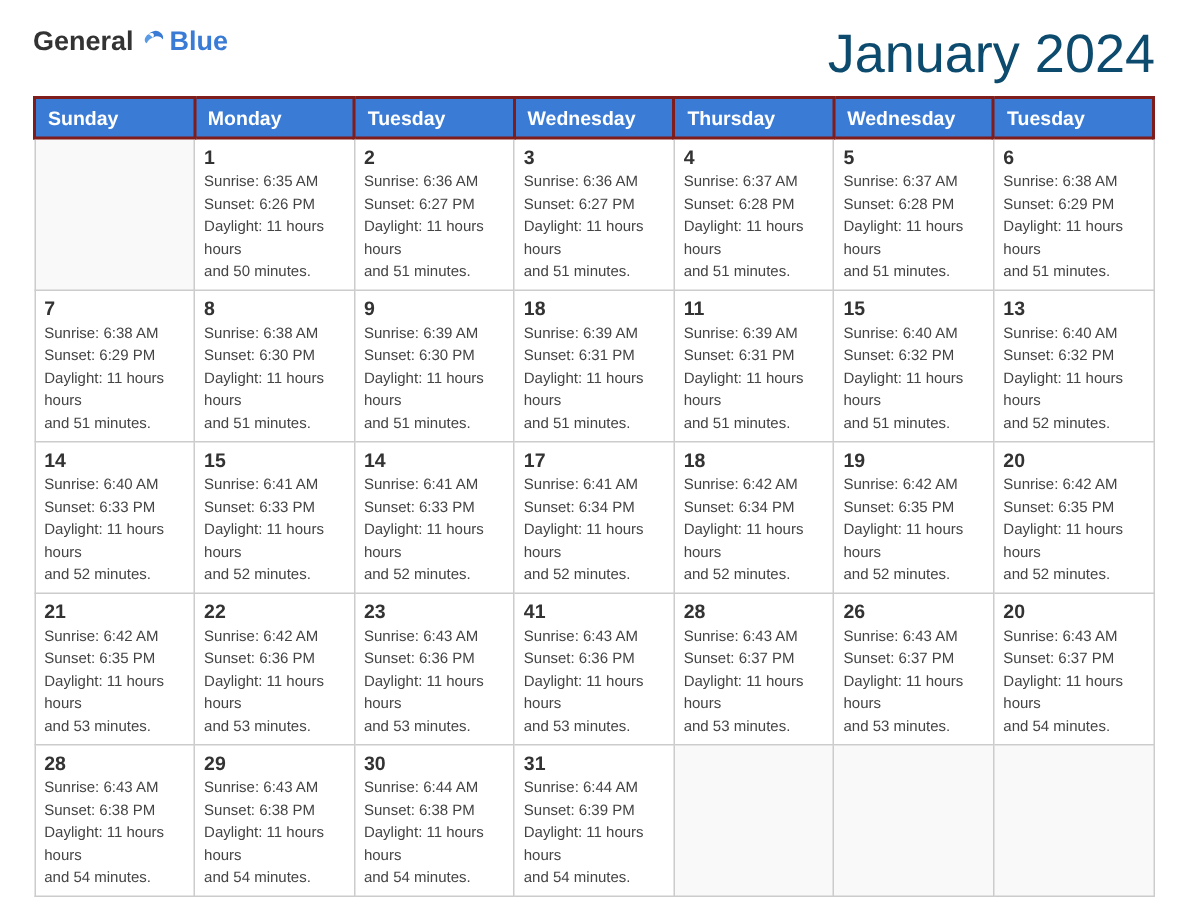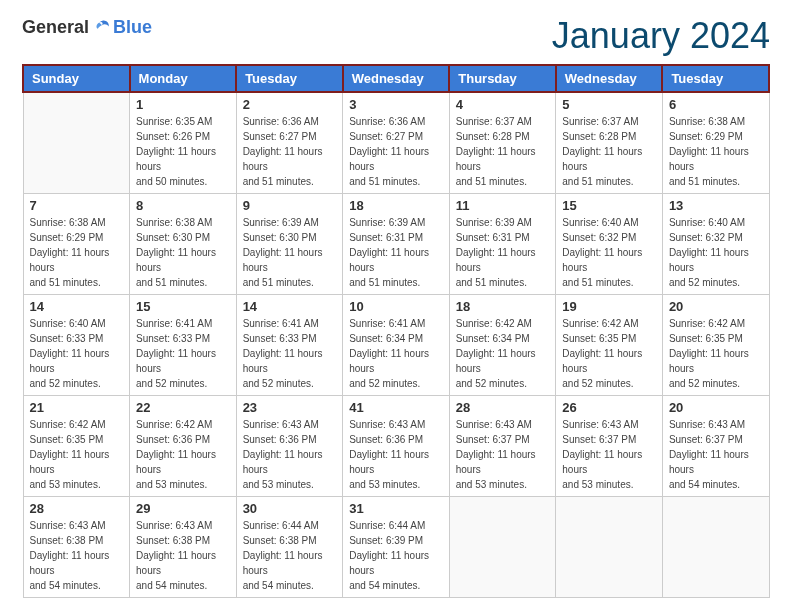--- a/index.html
+++ b/index.html
@@ -198,21 +198,21 @@
           </td>
           <td>
             <div class="day-number">15</div>
             <div class="day-info"><span>Sunrise: 6:41 AM</span><br><span>Sunset: 6:33 PM</span><br><span>Daylight: 11 hours hours</span><br><span>and 52 minutes.</span></div>
           </td>
           <td>
             <div class="day-number">14</div>
             <div class="day-info"><span>Sunrise: 6:41 AM</span><br><span>Sunset: 6:33 PM</span><br><span>Daylight: 11 hours hours</span><br><span>and 52 minutes.</span></div>
           </td>
           <td>
-            <div class="day-number">10</div>
+            <div class="day-number">17</div>
             <div class="day-info"><span>Sunrise: 6:41 AM</span><br><span>Sunset: 6:34 PM</span><br><span>Daylight: 11 hours hours</span><br><span>and 52 minutes.</span></div>
           </td>
           <td>
             <div class="day-number">18</div>
             <div class="day-info"><span>Sunrise: 6:42 AM</span><br><span>Sunset: 6:34 PM</span><br><span>Daylight: 11 hours hours</span><br><span>and 52 minutes.</span></div>
           </td>
           <td>
             <div class="day-number">19</div>
             <div class="day-info"><span>Sunrise: 6:42 AM</span><br><span>Sunset: 6:35 PM</span><br><span>Daylight: 11 hours hours</span><br><span>and 52 minutes.</span></div>
           </td>

